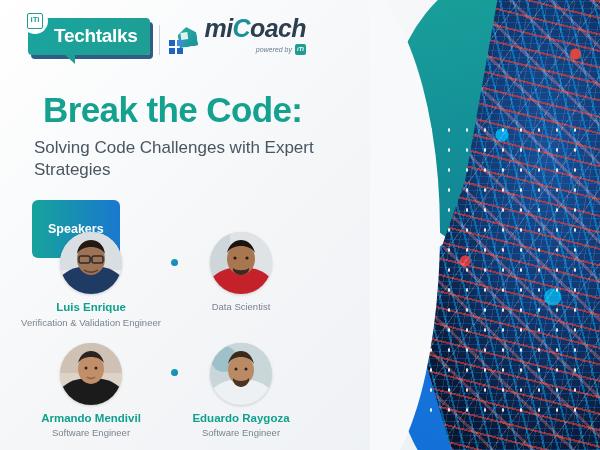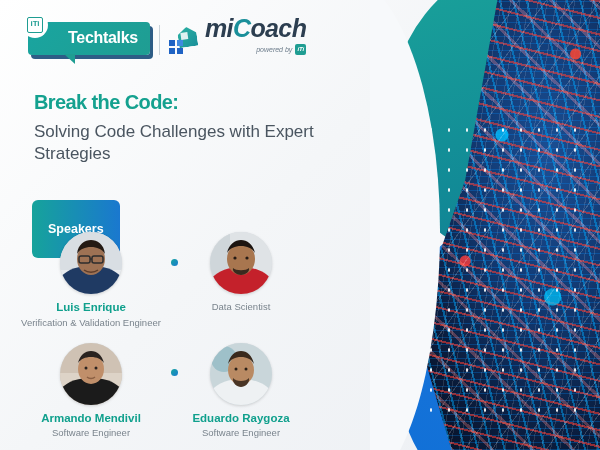--- a/index.html
+++ b/index.html
@@ -137,23 +137,23 @@
   .techtalks {
     position: relative;
     display: flex;
     align-items: center;
   }
   .tt-bubble {
     position: relative;
     background: linear-gradient(135deg, #19a5a0 0%, #1f9d92 100%);
     color: #ffffff;
     font-weight: bold;
-    font-size: 16px;
+    font-size: 19px;
     letter-spacing: -0.3px;
-    padding: 7px 12px 8px 40px;
+    padding: 7px 12px 8px 26px;
     border-radius: 4px;
     box-shadow: 3px 4px 0 #2e5d86;
   }
   .tt-bubble::after {
     content: "";
     position: absolute;
     left: 36px;
     bottom: -9px;
     width: 0;
     height: 0;
@@ -261,26 +261,26 @@
     color: #fff;
     font-size: 6px;
     font-weight: bold;
     line-height: 11px;
     text-align: center;
   }
 
   
   .title-block { position: absolute; top: 92px; left: 34px; width: 330px; }
   .title-main {
-    font-size: 20px;
+    font-size: 35px;
     font-weight: bold;
     color: #14a18f;
     letter-spacing: -0.6px;
     line-height: 1.05;
-    margin: 0 0 8px 0;
+    margin: 0 0 8px 9px;
   }
   .title-sub {
     font-size: 17px;
     color: #4a5560;
     line-height: 1.32;
     margin: 0;
     font-weight: normal;
   }
 
   

